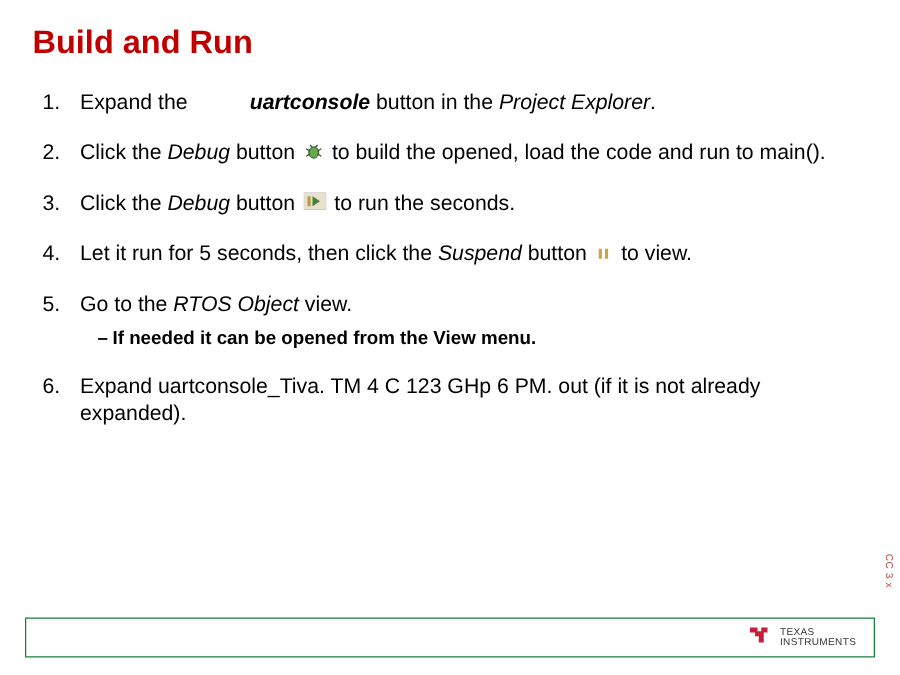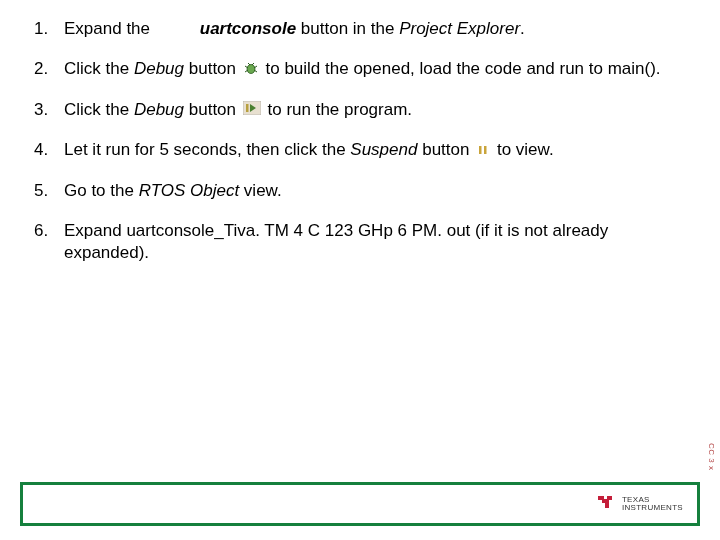--- a/index.html
+++ b/index.html
@@ -49,22 +49,22 @@
   .icon {
     display: inline-block;
     vertical-align: middle;
     margin: 0 2px;
   }
   .footer {
     position: absolute;
     left: 20px;
     right: 20px;
     bottom: 14px;
-    height: 44px;
-    border: 3px solid #15803d;
+    height: 32px;
+    border: 1px solid #15803d;
     display: flex;
     align-items: center;
     justify-content: flex-end;
     padding-right: 14px;
   }
   .ti-logo {
     display: flex;
     align-items: center;
     gap: 6px;
   }
@@ -81,20 +81,21 @@
     font-size: 8px;
     color: #b54a4a;
     letter-spacing: 0.5px;
     writing-mode: vertical-rl;
   }
 </style>
 </head>
 <body>
 
 <div class="slide">
+  <div class="title">Build and Run</div>
 
   <ol class="main">
 
     <li>
       <span class="num">1.</span>
       <span>Expand the </span><span class="bolditalic">uartconsole</span><span> button in the </span><span class="italic">Project Explorer</span><span>.</span>
     </li>
 
     <li>
       <span class="num">2.</span>
@@ -116,38 +117,41 @@
     <li>
       <span class="num">3.</span>
       <span>Click the </span><span class="italic">Debug</span><span> button </span>
       <span class="icon">
         <svg width="18" height="14" viewBox="0 0 18 14">
           <rect x="0" y="0" width="18" height="14" fill="#e8e0d0" stroke="#999" stroke-width="0.5"></rect>
           <rect x="3" y="3" width="2.5" height="8" fill="#b8a040"></rect>
           <polygon points="7,3 13,7 7,11" fill="#4a8030"></polygon>
         </svg>
       </span>
-      <span>to run the program.</span>
+      <span>to run the seconds.</span>
     </li>
 
     <li>
       <span class="num">4.</span>
       <span>Let it run for 5 seconds, then click the </span><span class="italic">Suspend</span><span> button</span>
       <span class="icon">
         <svg width="14" height="12" viewBox="0 0 14 12">
           <rect x="3" y="2" width="2.5" height="8" fill="#c9a43a"></rect>
           <rect x="8" y="2" width="2.5" height="8" fill="#c9a43a"></rect>
         </svg>
       </span>
       <span> to view.</span>
     </li>
 
     <li>
       <span class="num">5.</span>
       <span>Go to the </span><span class="italic">RTOS Object</span><span> view.</span>
+      <div class="sub">
+        <span class="dash">–</span><span>If needed it can be opened from the View menu.</span>
+      </div>
     </li>
 
     <li>
       <span class="num">6.</span>
       <span>Expand uartconsole_Tiva. TM 4 C 123 GHp 6 PM. out (if it is not already expanded).</span>
     </li>
 
   </ol>
 </div>
 

